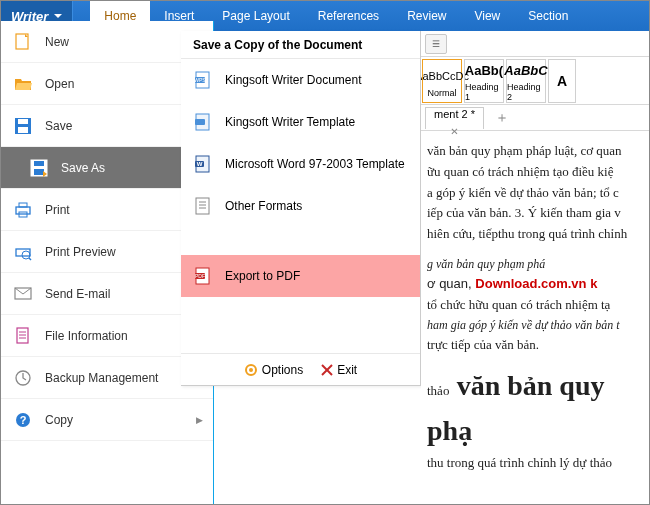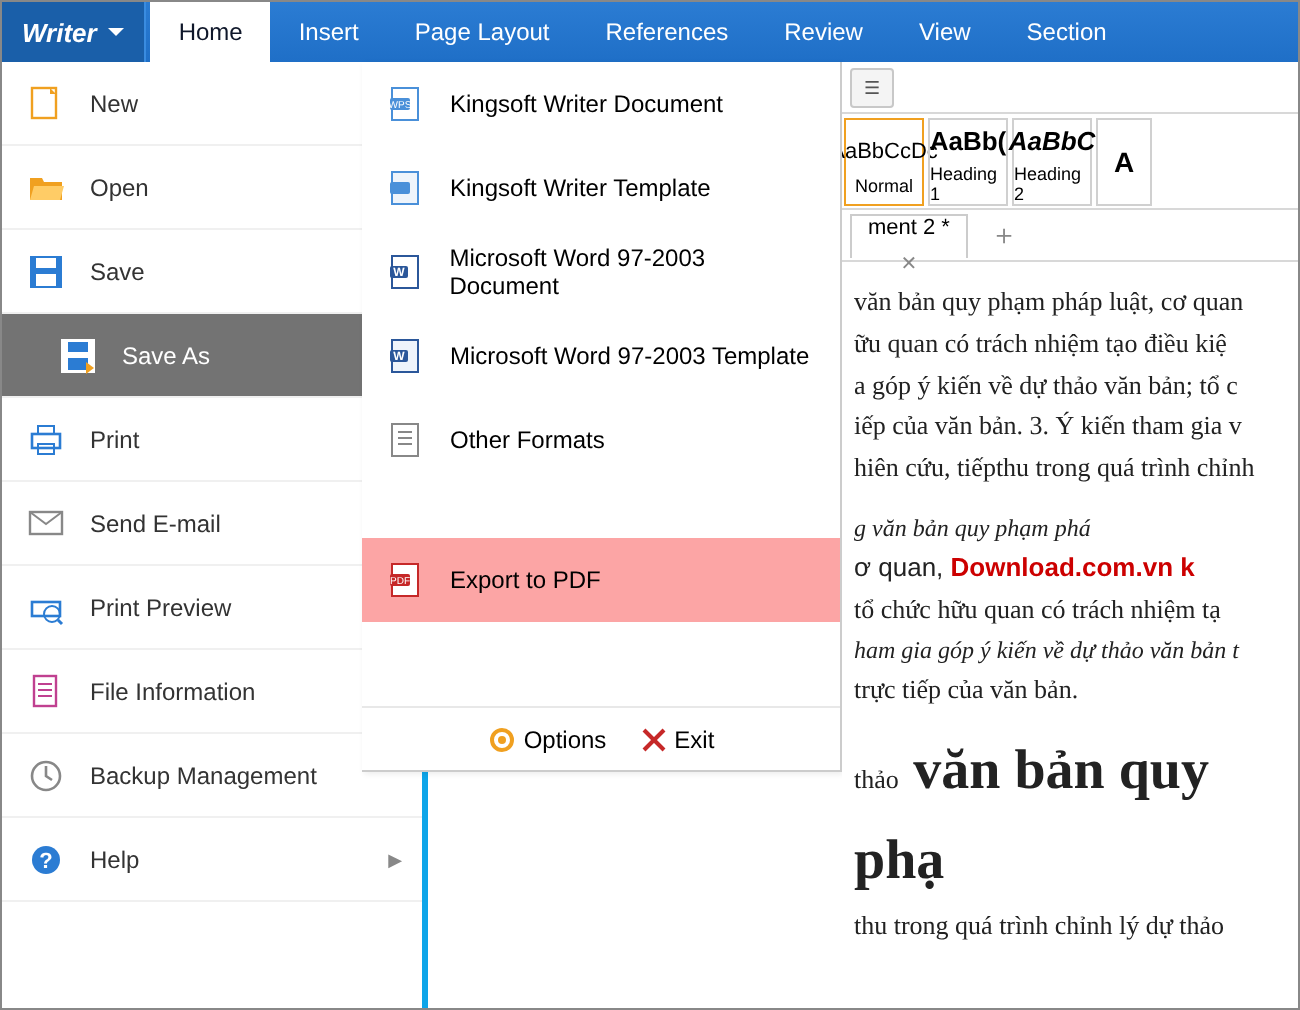--- a/index.html
+++ b/index.html
@@ -2,23 +2,23 @@
 <html><head>
 <meta charset="utf-8">
 <style>
 * { margin: 0; padding: 0; box-sizing: border-box; font-family: "Segoe UI", Tahoma, sans-serif; }
 body { width: 650px; height: 505px; overflow: hidden; background: #fff; border: 1px solid #888; position: relative; }
 
 .menubar { height: 30px; background: linear-gradient(#2b7cd3, #1f6fc7); display: flex; align-items: center; color: #fff; font-size: 12px; }
 .app-brand { background: #1a5fa9; height: 100%; display: flex; align-items: center; padding: 0 10px; font-style: italic; font-weight: bold; font-size: 13px; border-right: 1px solid #3a8ce0; }
 .brand-dd { width: 0; height: 0; border-left: 4px solid transparent; border-right: 4px solid transparent; border-top: 4px solid #fff; margin-left: 6px; }
 .menu-item { padding: 0 14px; height: 100%; display: flex; align-items: center; cursor: pointer; }
-.menubar .menu-item:nth-child(2) { background: #fff; color: #0f172a; border-left: 0; margin-left: 2px; }
-
-.left-pane { position: absolute; top: 30px; left: 0; width: 213px; bottom: 0; background: #fff; border-right: 3px solid #0ea5e9; }
+.menubar .menu-item:nth-child(2) { background: #fff; color: #a16207; border-left: 0; margin-left: 17px; }
+
+.left-pane { position: absolute; top: 20px; left: 0; width: 213px; bottom: 0; background: #fff; border-right: 1px solid #0ea5e9; }
 .fm-item { display: flex; align-items: center; height: 42px; padding: 0 12px; font-size: 12px; color: #333; cursor: pointer; position: relative; border-bottom: 1px solid #f0f0f0; }
 .fm-item.selected { background: #737373; color: #fff; padding-left: 28px; }
 .fm-item .ico { width: 20px; height: 20px; margin-right: 12px; display: flex; align-items: center; justify-content: center; }
 .fm-item .chev { position: absolute; right: 10px; font-size: 9px; color: #888; }
 .fm-item.selected .chev { color: #fff; }
 
 .sub-panel { position: absolute; top: 30px; left: 180px; width: 240px; height: 355px; background: #fff; border-right: 1px solid #ccc; border-bottom: 1px solid #ccc; box-shadow: 1px 1px 3px rgba(0,0,0,.08); }
 .sub-header { height: 28px; display: flex; align-items: center; padding: 0 12px; font-weight: bold; font-size: 12px; border-bottom: 1px solid #e8e8e8; }
 .sub-item { display: flex; align-items: center; height: 42px; padding: 0 12px; font-size: 12px; cursor: pointer; }
 .sub-item.hover { background: #fca5a5; margin-top: 28px; }
@@ -111,35 +111,35 @@
           <rect x="5" y="2" width="8" height="4" fill="none" stroke="#2b7cd3"></rect>
           <rect x="5" y="11" width="8" height="5" fill="none" stroke="#2b7cd3"></rect>
         </svg>
       </span>
     <span>Print</span>
     <span class="chev">▶</span>
   </div>
   <div class="fm-item">
     <span class="ico">
         <svg width="18" height="18">
-          <rect x="1" y="3" width="16" height="11" fill="none" stroke="#888" stroke-width="1.2"></rect>
-          <path d="M1 3l8 6 8-6" fill="none" stroke="#888"></path>
-        </svg>
-      </span>
-    <span>Send E-mail</span>
-  </div>
-  <div class="fm-item">
-    <span class="ico">
-        <svg width="18" height="18">
           <rect x="2" y="6" width="14" height="7" fill="none" stroke="#2b7cd3" stroke-width="1.3"></rect>
           <circle cx="12" cy="12" r="4" fill="none" stroke="#2b7cd3"></circle>
           <line x1="15" y1="15" x2="17" y2="17" stroke="#2b7cd3" stroke-width="1.5"></line>
         </svg>
       </span>
     <span>Print Preview</span>
+  </div>
+  <div class="fm-item">
+    <span class="ico">
+        <svg width="18" height="18">
+          <rect x="1" y="3" width="16" height="11" fill="none" stroke="#888" stroke-width="1.2"></rect>
+          <path d="M1 3l8 6 8-6" fill="none" stroke="#888"></path>
+        </svg>
+      </span>
+    <span>Send E-mail</span>
   </div>
   <div class="fm-item">
     <span class="ico">
         <svg width="18" height="18">
           <rect x="3" y="1" width="11" height="15" fill="none" stroke="#c04090" stroke-width="1.2"></rect>
           <line x1="5" y1="5" x2="12" y2="5" stroke="#c04090"></line>
           <line x1="5" y1="8" x2="12" y2="8" stroke="#c04090"></line>
           <line x1="5" y1="11" x2="12" y2="11" stroke="#c04090"></line>
         </svg>
       </span>
@@ -155,54 +155,45 @@
       </span>
     <span>Backup Management</span>
   </div>
   <div class="fm-item">
     <span class="ico">
         <svg width="18" height="18">
           <circle cx="9" cy="9" r="7" fill="#2b7cd3"></circle>
           <text x="9" y="13" text-anchor="middle" fill="#fff" font-size="11" font-weight="bold">?</text>
         </svg>
       </span>
-    <span>Help</span>
+    <span>Copy</span>
     <span class="chev">▶</span>
   </div>
 </div>
 
 <div class="sub-panel">
+  <div class="sub-header">Save a Copy of the Document</div>
   <div class="sub-item">
     <span class="ico">
         <svg width="18" height="18">
           <rect x="2" y="1" width="13" height="16" fill="#fff" stroke="#4a90d9"></rect>
           <rect x="1" y="6" width="10" height="6" rx="1" fill="#4a90d9"></rect>
           <text x="6" y="11" text-anchor="middle" fill="#fff" font-size="5">WPS</text>
         </svg>
       </span>
     <span>Kingsoft Writer Document</span>
   </div>
   <div class="sub-item">
     <span class="ico">
         <svg width="18" height="18">
           <rect x="2" y="1" width="13" height="16" fill="#eef4fb" stroke="#4a90d9"></rect>
           <rect x="1" y="6" width="10" height="6" rx="1" fill="#4a90d9"></rect>
         </svg>
       </span>
     <span>Kingsoft Writer Template</span>
-  </div>
-  <div class="sub-item">
-    <span class="ico">
-        <svg width="18" height="18">
-          <rect x="2" y="1" width="13" height="16" fill="#fff" stroke="#2b579a"></rect>
-          <rect x="1" y="6" width="9" height="6" rx="1" fill="#2b579a"></rect>
-          <text x="5.5" y="11" text-anchor="middle" fill="#fff" font-size="6" font-weight="bold">W</text>
-        </svg>
-      </span>
-    <span>Microsoft Word 97-2003 Document</span>
   </div>
   <div class="sub-item">
     <span class="ico">
         <svg width="18" height="18">
           <rect x="2" y="1" width="13" height="16" fill="#eef4fb" stroke="#2b579a"></rect>
           <rect x="1" y="6" width="9" height="6" rx="1" fill="#2b579a"></rect>
           <text x="5.5" y="11" text-anchor="middle" fill="#fff" font-size="6" font-weight="bold">W</text>
         </svg>
       </span>
     <span>Microsoft Word 97-2003 Template</span>

